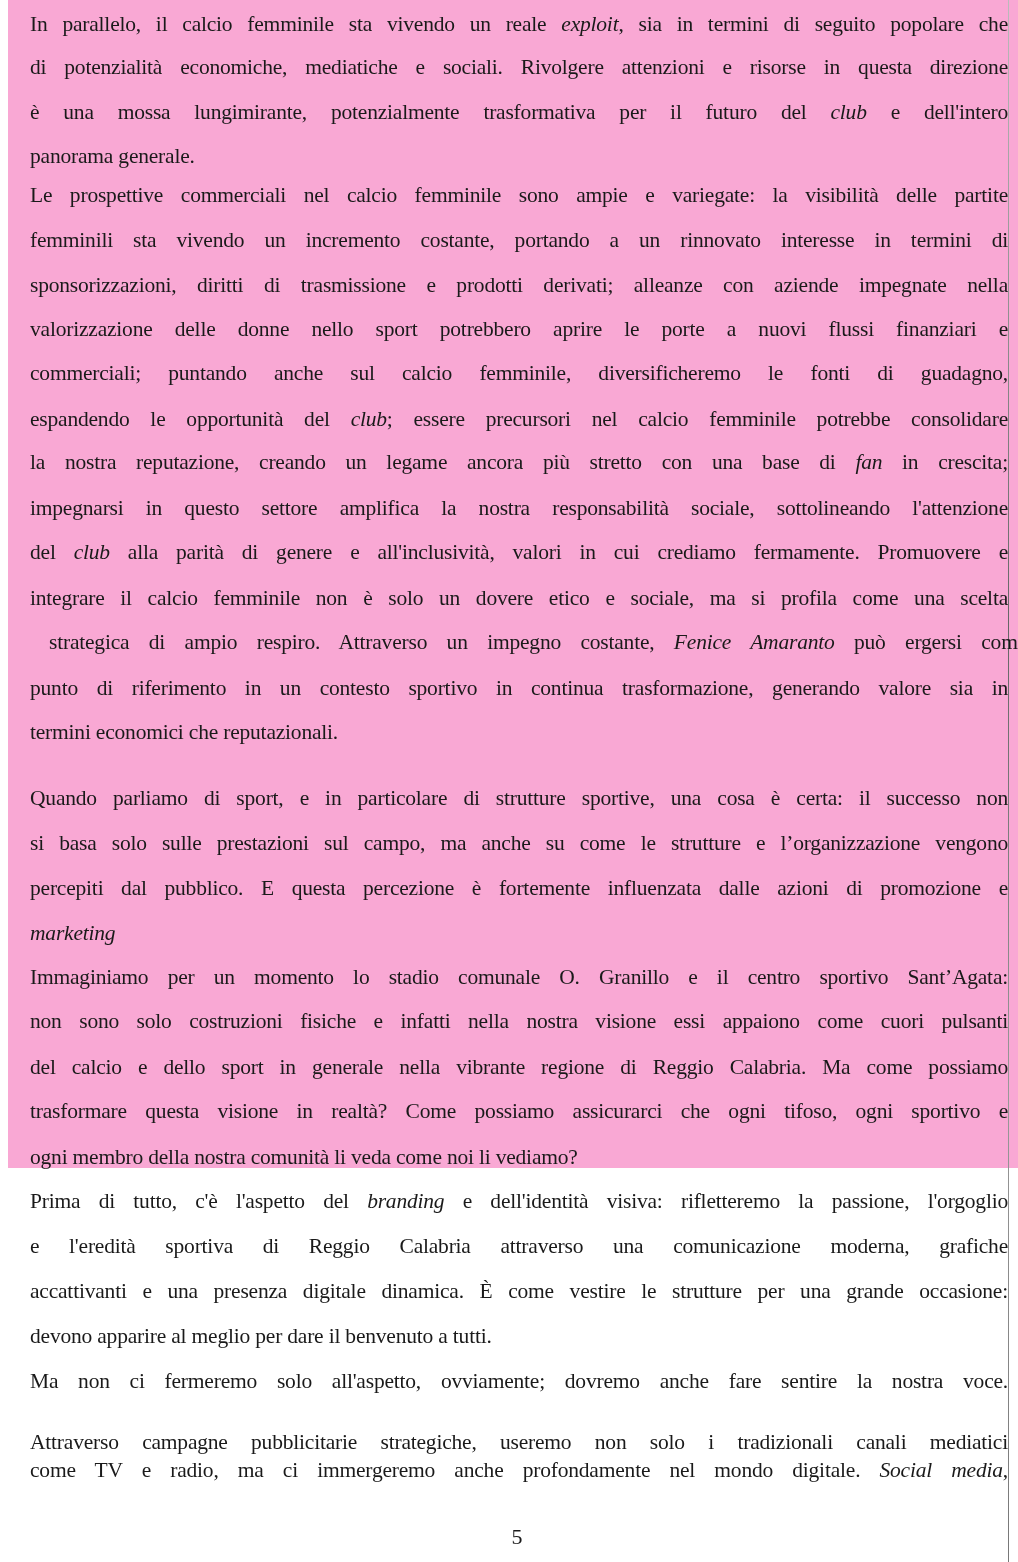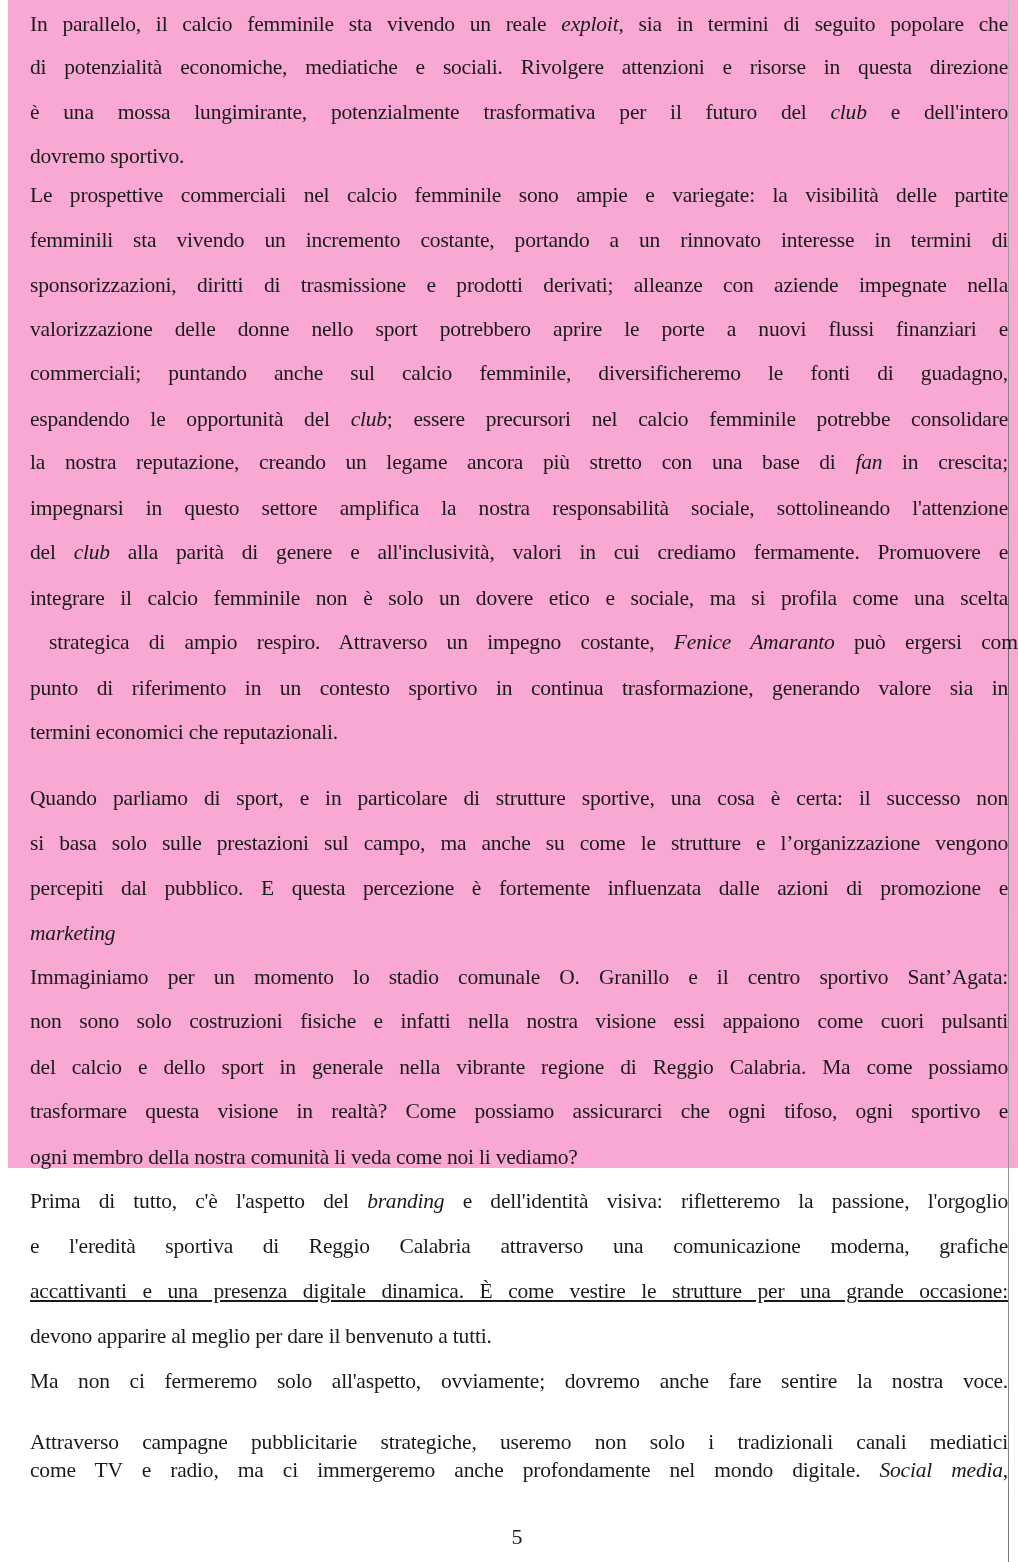--- a/index.html
+++ b/index.html
@@ -57,21 +57,21 @@
   </style>
 </head>
 <body>
 
 <div class="page">
   <div class="scan-edge"></div>
   <div id="text-layer">
       <div class="line justify" style="top: 9.2px;"><span>In parallelo, il calcio femminile sta vivendo un reale </span><em>exploit</em><span>, sia in termini di seguito popolare che</span></div>
       <div class="line justify" style="top: 52.4px;"><span>di potenzialità economiche, mediatiche e sociali. Rivolgere attenzioni e risorse in questa direzione</span></div>
       <div class="line justify" style="top: 96.8px;"><span>è una mossa lungimirante, potenzialmente trasformativa per il futuro del </span><em>club</em><span> e dell'intero</span></div>
-      <div class="line" style="top: 141.2px;"><span>dovremo sportivo.</span></div>
+      <div class="line" style="top: 141.2px;"><span>panorama generale.</span></div>
       <div class="line justify" style="top: 179.6px;"><span>Le prospettive commerciali nel calcio femminile sono ampie e variegate: la visibilità delle partite</span></div>
       <div class="line justify" style="top: 225.2px;"><span>femminili sta vivendo un incremento costante, portando a un rinnovato interesse in termini di</span></div>
       <div class="line justify" style="top: 269.6px;"><span>sponsorizzazioni, diritti di trasmissione e prodotti derivati; alleanze con aziende impegnate nella</span></div>
       <div class="line justify" style="top: 314px;"><span>valorizzazione delle donne nello sport potrebbero aprire le porte a nuovi flussi finanziari e</span></div>
       <div class="line justify" style="top: 358.4px;"><span>commerciali; puntando anche sul calcio femminile, diversificheremo le fonti di guadagno,</span></div>
       <div class="line justify" style="top: 404px;"><span>espandendo le opportunità del </span><em>club</em><span>; essere precursori nel calcio femminile potrebbe consolidare</span></div>
       <div class="line justify" style="top: 447.2px;"><span>la nostra reputazione, creando un legame ancora più stretto con una base di </span><em>fan</em><span> in crescita;</span></div>
       <div class="line justify" style="top: 492.8px;"><span>impegnarsi in questo settore amplifica la nostra responsabilità sociale, sottolineando l'attenzione</span></div>
       <div class="line justify" style="top: 537.2px;"><span>del </span><em>club</em><span> alla parità di genere e all'inclusività, valori in cui crediamo fermamente. Promuovere e</span></div>
       <div class="line justify" style="top: 582.8px;"><span>integrare il calcio femminile non è solo un dovere etico e sociale, ma si profila come una scelta</span></div>
@@ -82,20 +82,20 @@
       <div class="line justify" style="top: 827.6px;"><span>si basa solo sulle prestazioni sul campo, ma anche su come le strutture e l’organizzazione vengono</span></div>
       <div class="line justify" style="top: 873.2px;"><span>percepiti dal pubblico. E questa percezione è fortemente influenzata dalle azioni di promozione e</span></div>
       <div class="line" style="top: 917.6px;"><em>marketing</em></div>
       <div class="line justify" style="top: 962px;"><span>Immaginiamo per un momento lo stadio comunale O. Granillo e il centro sportivo Sant’Agata:</span></div>
       <div class="line justify" style="top: 1006.4px;"><span>non sono solo costruzioni fisiche e infatti nella nostra visione essi appaiono come cuori pulsanti</span></div>
       <div class="line justify" style="top: 1052px;"><span>del calcio e dello sport in generale nella vibrante regione di Reggio Calabria. Ma come possiamo</span></div>
       <div class="line justify" style="top: 1096.4px;"><span>trasformare questa visione in realtà? Come possiamo assicurarci che ogni tifoso, ogni sportivo e</span></div>
       <div class="line" style="top: 1142px;"><span>ogni membro della nostra comunità li veda come noi li vediamo?</span></div>
       <div class="line justify" style="top: 1186.4px;"><span>Prima di tutto, c'è l'aspetto del </span><em>branding</em><span> e dell'identità visiva: rifletteremo la passione, l'orgoglio</span></div>
       <div class="line justify" style="top: 1230.8px;"><span>e l'eredità sportiva di Reggio Calabria attraverso una comunicazione moderna, grafiche</span></div>
-      <div class="line justify" style="top: 1276.4px; text-decoration: underline;"><span>accattivanti e una presenza digitale dinamica. È come vestire le strutture per una grande occasione:</span></div>
+      <div class="line justify" style="top: 1276.4px;"><span>accattivanti e una presenza digitale dinamica. È come vestire le strutture per una grande occasione:</span></div>
       <div class="line" style="top: 1320.8px;"><span>devono apparire al meglio per dare il benvenuto a tutti.</span></div>
       <div class="line justify" style="top: 1366.4px;"><span>Ma non ci fermeremo solo all'aspetto, ovviamente; dovremo anche fare sentire la nostra voce.</span></div>
       <div class="line justify" style="top: 1410.8px; margin-top: 16px;"><span>Attraverso campagne pubblicitarie strategiche, useremo non solo i tradizionali canali mediatici</span></div>
       <div class="line justify" style="top: 1455.2px;"><span>come TV e radio, ma ci immergeremo anche profondamente nel mondo digitale. </span><em>Social media</em><span>,</span></div>
     </div>
   <div class="page-number">5</div>
 </div>
 
 </body></html>

